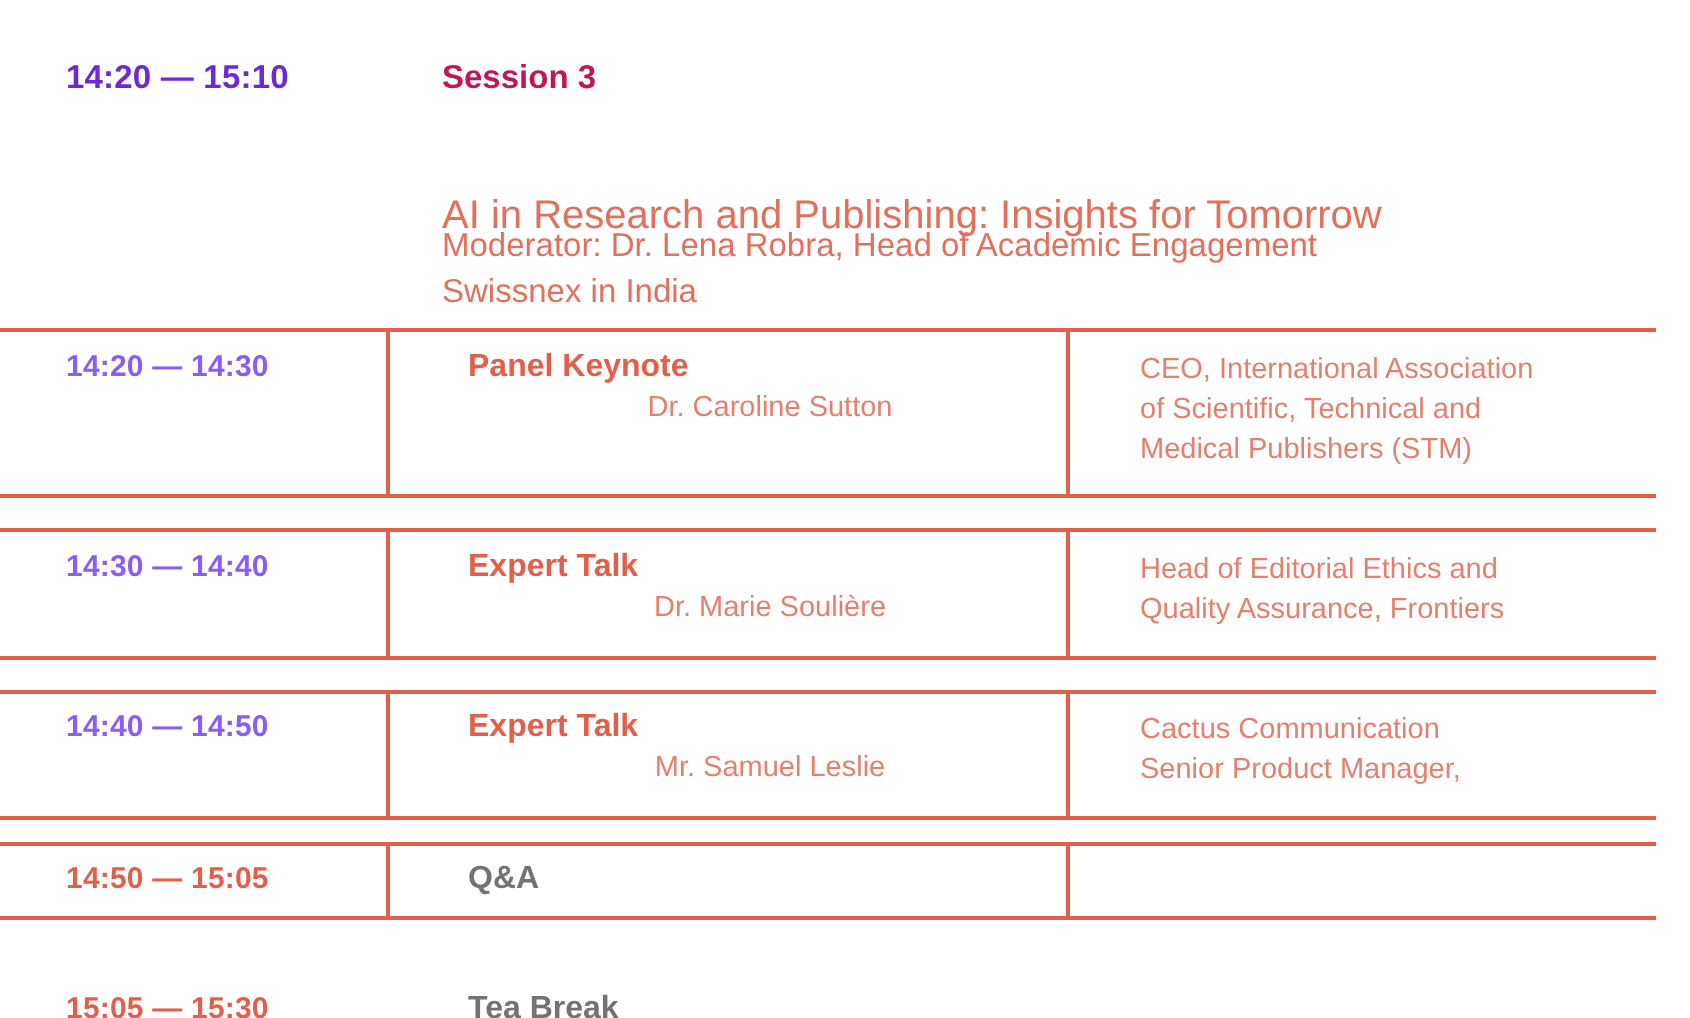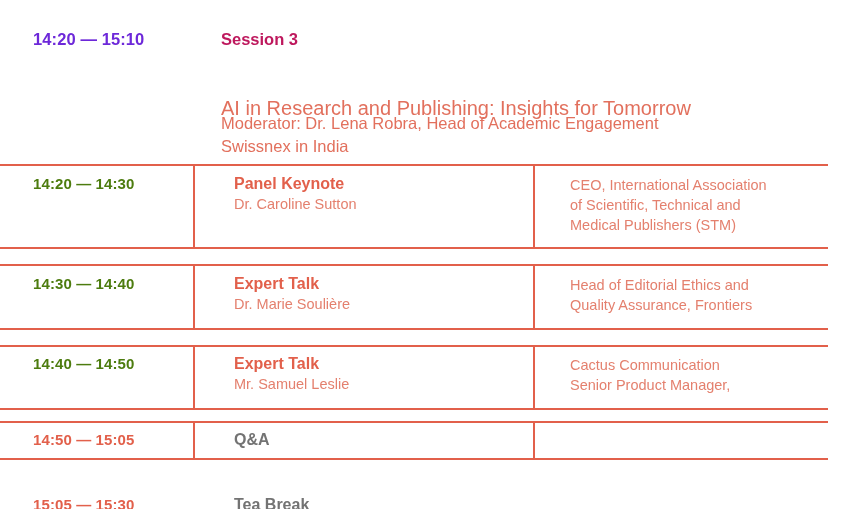--- a/index.html
+++ b/index.html
@@ -115,36 +115,37 @@
 
   
   .talk {
     position: absolute;
     left: 0;
     width: 845px;
   }
   .talk .time {
     font-size: 15px;
     font-weight: bold;
-    color: #4d7c0f;
+    color: #8b5cf6;
     letter-spacing: 0.1px;
     white-space: nowrap;
   }
   .talk .title {
     font-size: 16px;
     font-weight: bold;
     color: #e2604b;
     white-space: nowrap;
   }
   .talk .speaker {
     font-size: 14.5px;
     font-weight: normal;
     color: #e4806e;
     white-space: nowrap;
     margin-top: 3px;
+    text-align: center;
   }
   .talk .affil {
     font-size: 14.5px;
     font-weight: normal;
     color: #e4806e;
     line-height: 20px;
   }
 
   
   .simple .time {

